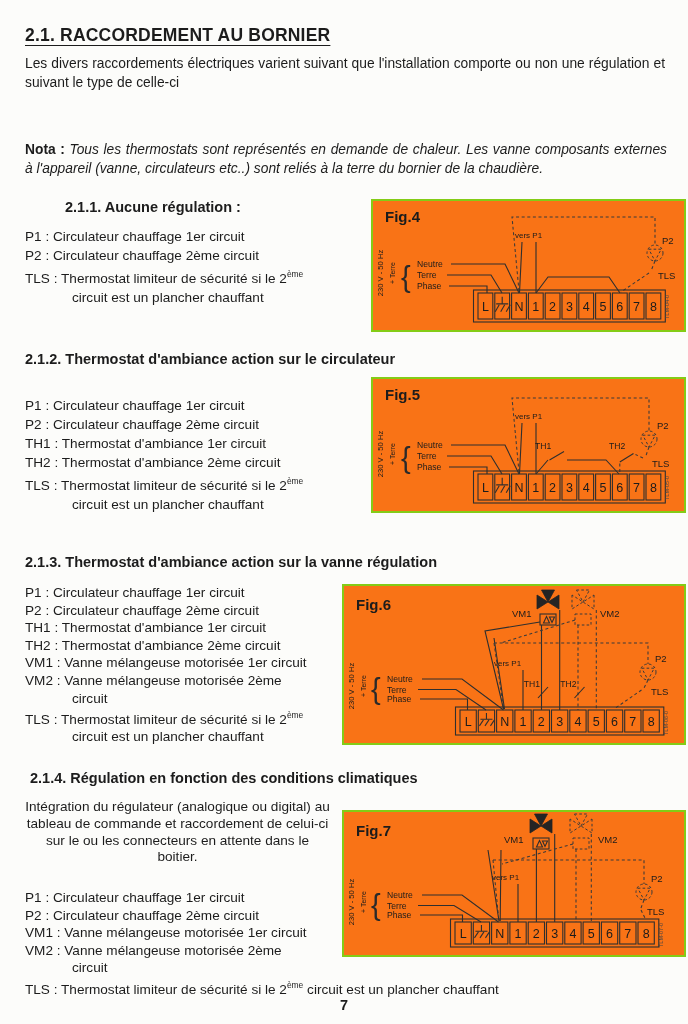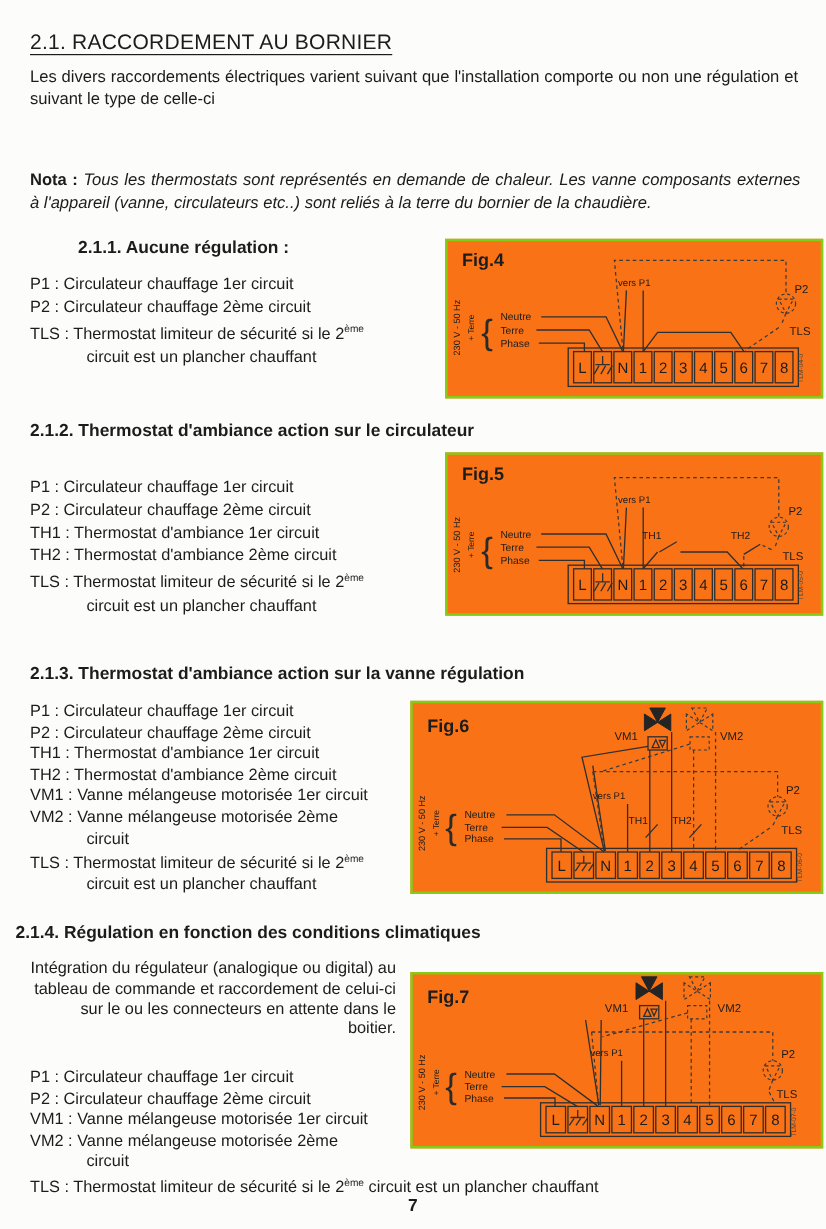--- a/index.html
+++ b/index.html
@@ -5,21 +5,21 @@
   html,body{margin:0;padding:0;}
   body{
     width:688px;height:1024px;position:relative;
     background:#fcfcfa;color:#1c1c1c;
     font-family:"Liberation Sans","DejaVu Sans",sans-serif;
     overflow:hidden;
   }
   .abs{position:absolute;}
   .title{
     left:25px;top:13px;width:640px;
-    font-size:17.5px;font-weight:normal;letter-spacing:.2px;
+    font-size:17.5px;font-weight:bold;letter-spacing:.2px;
     text-decoration:underline;text-underline-offset:4px;
   }
   .para{left:25px;top:54px;width:640px;font-size:13.8px;line-height:19px;text-align:justify;}
   .para p{margin:0;}
   .nota{left:25px;top:140px;width:642px;font-size:13.8px;line-height:19px;text-align:justify;font-style:italic;}
   .nota b{font-style:normal;}
   .h3{font-size:14.5px;font-weight:bold;}
   .list{font-size:13.6px;line-height:19px;}
   .list .cont{margin-left:47px;}
   sup{font-size:.62em;}
@@ -76,22 +76,22 @@
   <div>P2 : Circulateur chauffage 2ème circuit</div>
   <div>TH1 : Thermostat d'ambiance 1er circuit</div>
   <div>TH2 : Thermostat d'ambiance 2ème circuit</div>
   <div>VM1 : Vanne mélangeuse motorisée 1er circuit</div>
   <div>VM2 : Vanne mélangeuse motorisée 2ème</div>
   <div class="cont">circuit</div>
   <div><span>TLS : Thermostat limiteur de sécurité si le  2</span><sup>ème</sup></div>
   <div class="cont">circuit est un plancher chauffant</div>
 </div>
 
-<div class="abs h3" style="left:13px;top:770px;">2.1.4. Régulation en fonction des conditions climatiques</div>
-<div class="abs" style="left:25px;top:799px;width:305px;font-size:13.6px;line-height:16.8px;text-align:right;">Intégration du régulateur (analogique ou digital) au tableau de commande et raccordement de celui-ci sur le ou les connecteurs en attente dans le boitier.</div>
+<div class="abs h3" style="left:30px;top:770px;">2.1.4. Régulation en fonction des conditions climatiques</div>
+<div class="abs" style="left:25px;top:799px;width:305px;font-size:13.6px;line-height:16.8px;text-align:center;">Intégration du régulateur (analogique ou digital) au tableau de commande et raccordement de celui-ci sur le ou les connecteurs en attente dans le boitier.</div>
 <div class="abs list" style="left:25px;top:889px;width:320px;line-height:17.6px;">
   <div>P1 : Circulateur chauffage 1er circuit</div>
   <div>P2 : Circulateur chauffage 2ème circuit</div>
   <div>VM1 : Vanne mélangeuse motorisée 1er circuit</div>
   <div>VM2 : Vanne mélangeuse motorisée 2ème</div>
   <div class="cont">circuit</div>
 </div>
 <div class="abs list" style="left:25px;top:976px;width:640px;">
   <span>TLS : Thermostat limiteur de sécurité si le  2</span><sup>ème</sup> <span>circuit est un plancher chauffant</span>
 </div>

